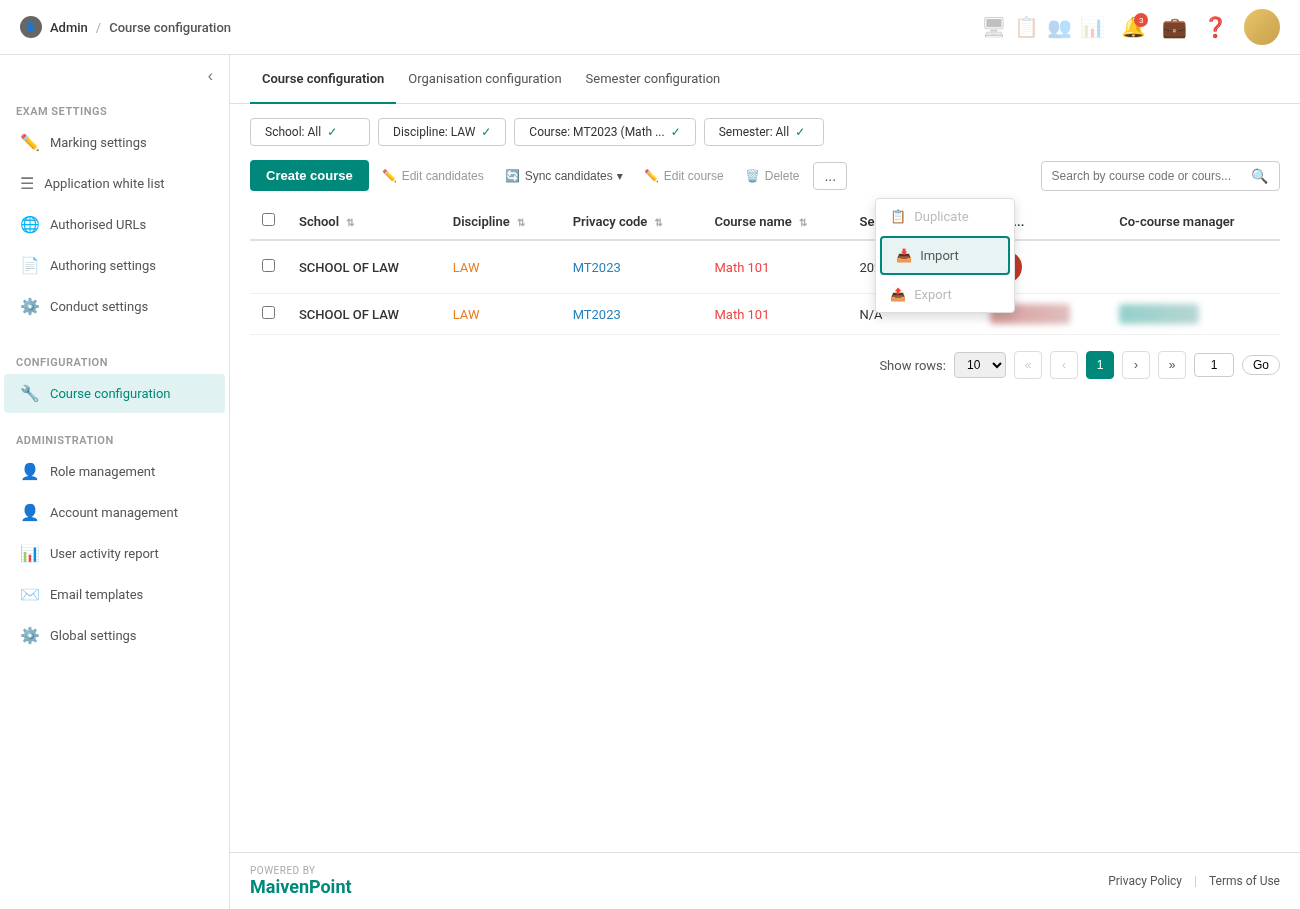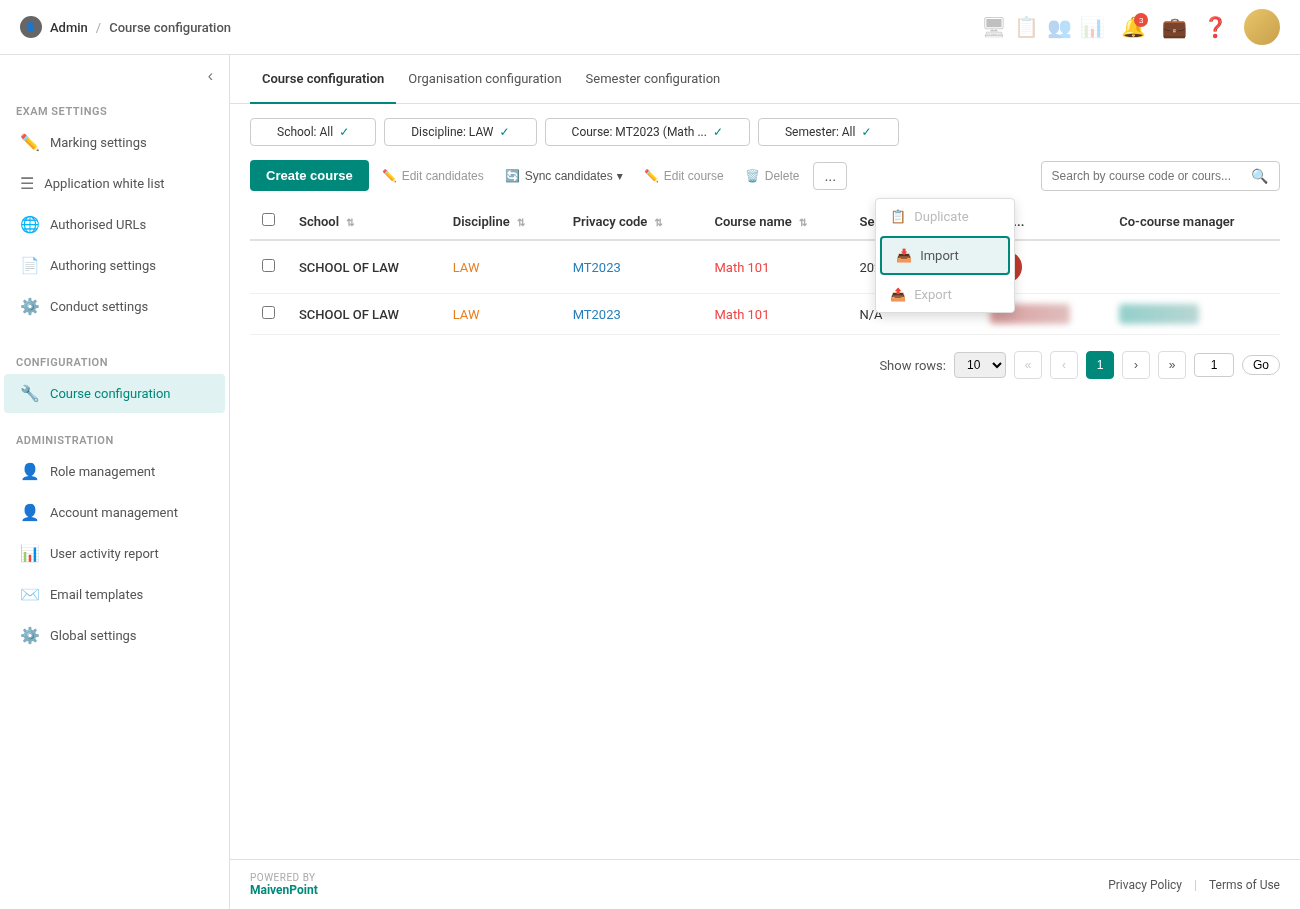--- a/index.html
+++ b/index.html
@@ -35,21 +35,21 @@
     
     .main-content { flex: 1; background: #fff; overflow-y: auto; display: flex; flex-direction: column; }
 
     
     .tabs { display: flex; border-bottom: 1px solid #e0e0e0; padding: 0 20px; background: #fff; }
     .tab { padding: 16px 12px; cursor: pointer; font-size: 13px; color: #555; border-bottom: 2px solid transparent; margin-bottom: -1px; }
     .tab.active { color: #333; font-weight: 600; border-bottom: 2px solid #00897b; }
 
     
     .filter-bar { display: flex; align-items: center; gap: 8px; padding: 14px 20px; flex-wrap: wrap; }
-    .filter-select { display: flex; align-items: center; border: 1px solid #ccc; border-radius: 4px; padding: 6px 26px; background: #fff; cursor: pointer; font-size: 12px; color: #333; gap: 6px; min-width: 120px; }
+    .filter-select { display: flex; align-items: center; border: 1px solid #ccc; border-radius: 4px; padding: 6px 14px; background: #fff; cursor: pointer; font-size: 12px; color: #333; gap: 6px; min-width: 120px; }
 
     
     .action-bar { display: flex; align-items: center; gap: 6px; padding: 0 20px 12px; flex-wrap: wrap; position: relative; }
     .btn-create { background: #00897b; color: #fff; border: none; border-radius: 4px; padding: 8px 16px; font-size: 13px; font-weight: 600; cursor: pointer; }
     .btn-action { background: none; border: none; cursor: pointer; color: #999; font-size: 12px; display: flex; align-items: center; gap: 4px; padding: 6px 8px; }
     .btn-more { background: none; border: 1px solid #ccc; border-radius: 4px; padding: 5px 10px; cursor: pointer; color: #555; font-size: 14px; }
     .search-box { display: flex; align-items: center; border: 1px solid #ccc; border-radius: 4px; padding: 6px 10px; background: #fff; margin-left: auto; }
     .search-box input { border: none; outline: none; font-size: 12px; color: #333; width: 200px; background: transparent; }
     .search-box .search-icon { color: #777; font-size: 14px; }
 
@@ -80,21 +80,21 @@
     .pag-select { border: 1px solid #ccc; border-radius: 4px; padding: 4px 8px; font-size: 12px; }
     .pag-btn { background: none; border: 1px solid #ddd; border-radius: 4px; width: 28px; height: 28px; cursor: pointer; display: flex; align-items: center; justify-content: center; color: #555; font-size: 12px; }
     .pag-btn.active { background: #00897b; color: #fff; border-color: #00897b; }
     .pag-btn:disabled { color: #ccc; cursor: default; }
     .pag-input { border: 1px solid #ccc; border-radius: 4px; width: 40px; padding: 4px 6px; text-align: center; font-size: 12px; }
     .pag-go { background: none; border: 1px solid #ccc; border-radius: 12px; padding: 2px 10px; font-size: 12px; cursor: pointer; }
 
     
     .footer { background: #fff; border-top: 1px solid #e0e0e0; padding: 12px 20px; display: flex; justify-content: space-between; align-items: center; margin-top: auto; }
     .powered-by { font-size: 10px; color: #aaa; text-transform: uppercase; letter-spacing: 0.5px; }
-    .brand-name { font-size: 12px; font-weight: 700; color: #1a1a2e; }
+    .brand-name { font-size: 18px; font-weight: 700; color: #1a1a2e; }
     .brand-name span { color: #00897b; }
     .footer-links { font-size: 12px; color: #555; display: flex; gap: 12px; }
     .footer-links a { color: #555; text-decoration: none; }
     .footer-links .sep { color: #ccc; }
   </style>
 </head>
 <body>
 
 <div class="top-header">
   <div class="breadcrumb">

